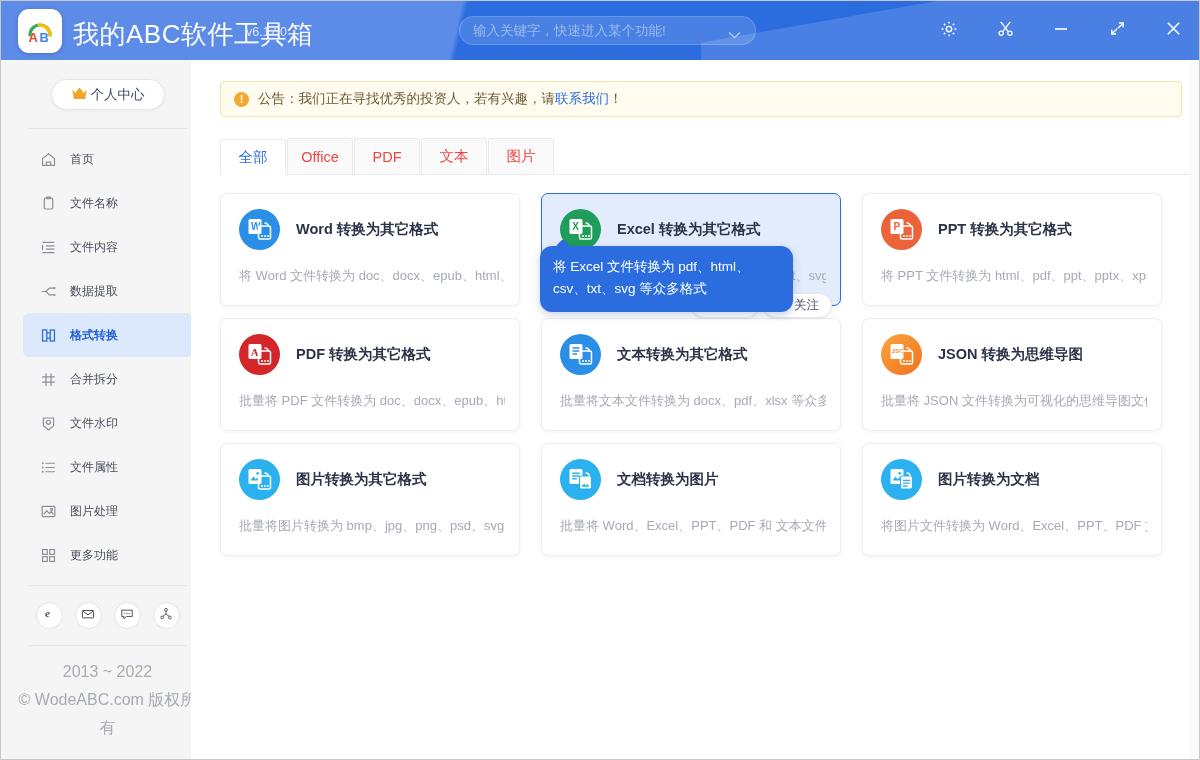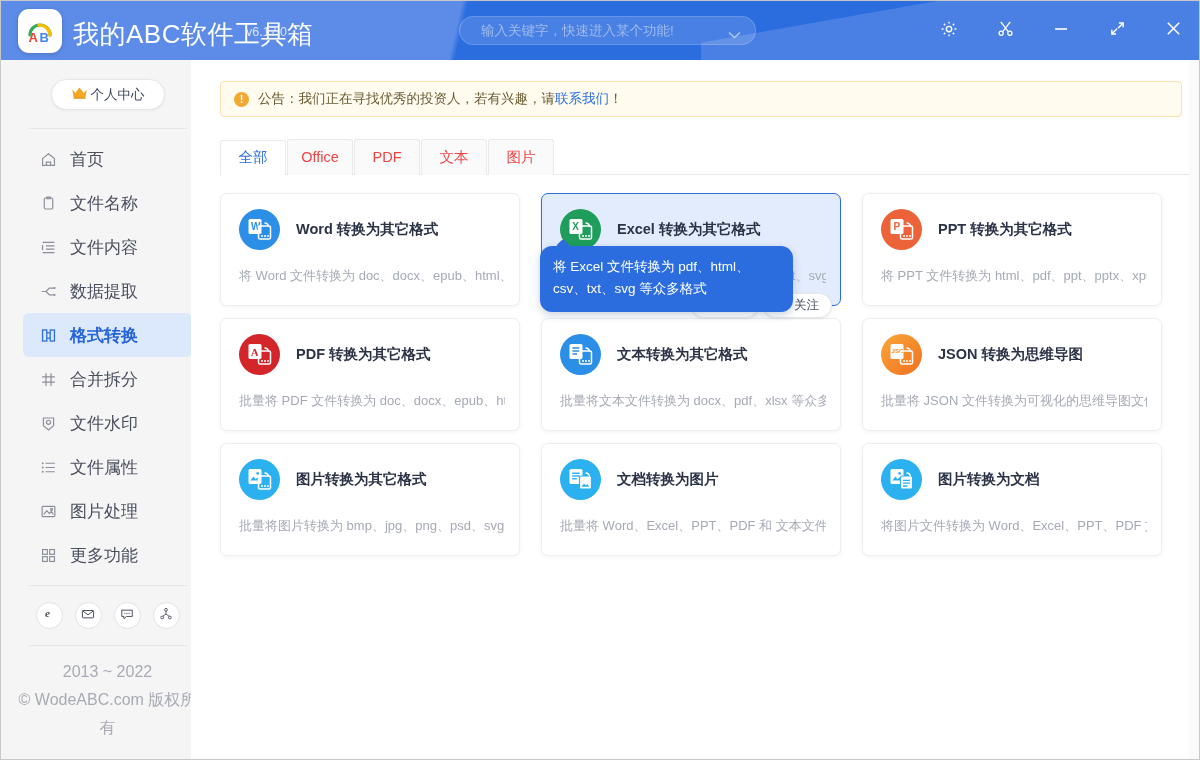--- a/index.html
+++ b/index.html
@@ -59,21 +59,21 @@
     width: 297px; height: 29px;
     border-radius: 15px;
     background: rgba(255,255,255,0.14);
     border: 1px solid rgba(255,255,255,0.17);
     display: flex; align-items: center;
   }
   .searchbox-input {
     border: 0; background: transparent; outline: none;
     font-family: inherit; font-size: 13.5px;
     color: #cfdcf6;
-    margin-left: 21px; width: 240px;
+    margin-left: 13px; width: 240px;
   }
   .searchbox-input::placeholder { color: #9fbaec; opacity: 1; }
   .searchbox-chev {
     position: absolute; right: 14px; top: 8px;
     color: #b5caf0;
   }
   .wbtns { position: absolute; top: 0; right: 0; height: 59px; display: flex; align-items: center; }
   .wbtn {
     width: 56px; height: 59px;
     display: flex; align-items: center; justify-content: center;
@@ -99,21 +99,21 @@
   .pc-btn-label { font-size: 13.5px; color: #3e4960; }
   .sb-divider { width: 158px; height: 1px; background: #e6e6e8; margin: 18px auto 0 auto; }
   .sb-nav { margin-top: 8px; }
   .sb-item {
     height: 44px; margin: 0 10px;
     display: flex; align-items: center;
     border-radius: 6px; cursor: pointer;
     padding-left: 17px;
   }
   .sb-item .sb-icon { width: 22px; color: #8b8f99; display: flex; align-items: center; }
-  .sb-item .sb-label { font-size: 17px; color: #4a4f5c; margin-left: 8px; }
+  .sb-item .sb-label { font-size: 12px; color: #4a4f5c; margin-left: 8px; }
   .sb-item.active { background: #dce8fc; }
   .sb-item.active .sb-icon { color: #2b6ddf; }
   .sb-item.active .sb-label { color: #2563d8; font-weight: bold; }
   .sb-bottom { position: absolute; left: 0; bottom: 0; width: 189px; }
   .sb-divider2 { width: 158px; height: 1px; background: #e6e6e8; margin: 0 auto; }
   .sb-socials {
     display: flex; gap: 12px; justify-content: center;
     padding: 16px 0 16px 0;
   }
   .soc {
@@ -146,21 +146,21 @@
     font-size: 11px; font-weight: bold;
     display: flex; align-items: center; justify-content: center;
     flex: 0 0 auto;
   }
   .notice-text { font-size: 13.5px; color: #6a5a33; margin-left: 9px; }
   .notice-link { color: #2b6ddf; cursor: pointer; }
 
   .tabs {
     margin: 22px 0 0 29px;
     height: 36px;
-    display: flex; align-items: center;
+    display: flex; align-items: flex-end;
     border-bottom: 1px solid #e9e9ec;
     width: 981px;
   }
   .tab {
     height: 36px; min-width: 66px;
     display: flex; align-items: center; justify-content: center;
     font-size: 14.5px; color: #ef4444;
     background: #fafafb;
     border: 1px solid #e9e9ec;
     border-bottom: none;

